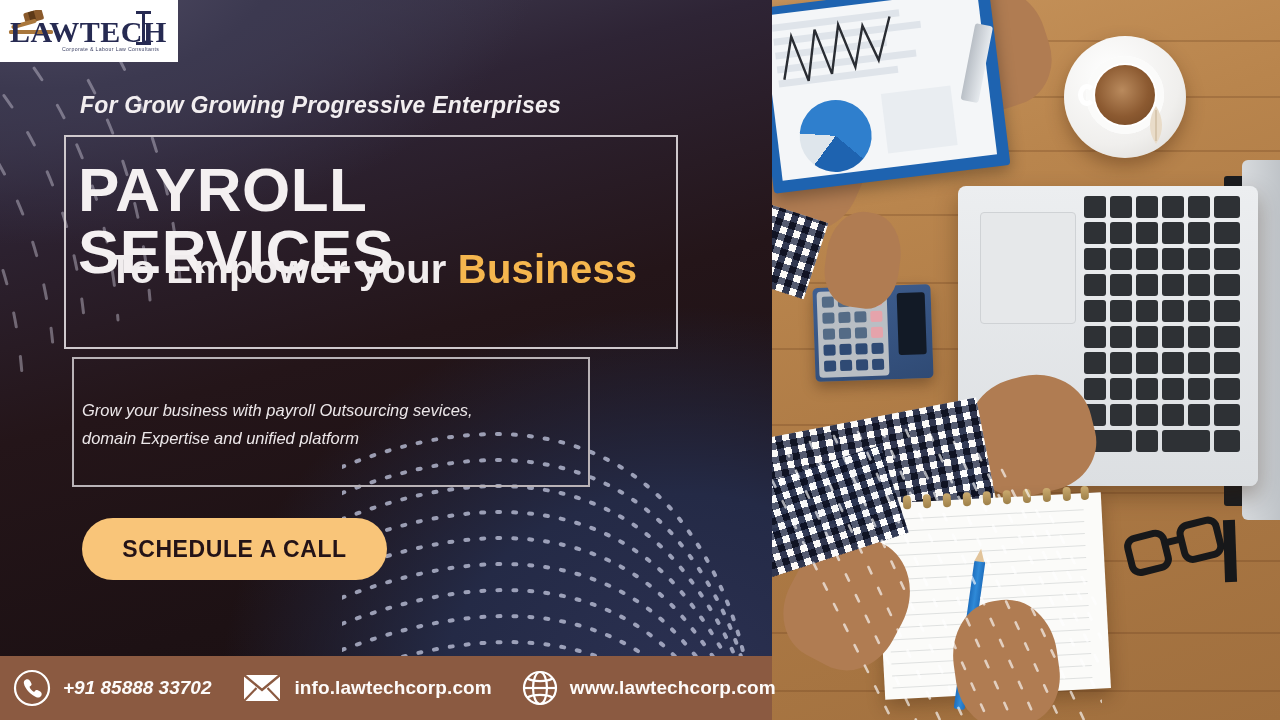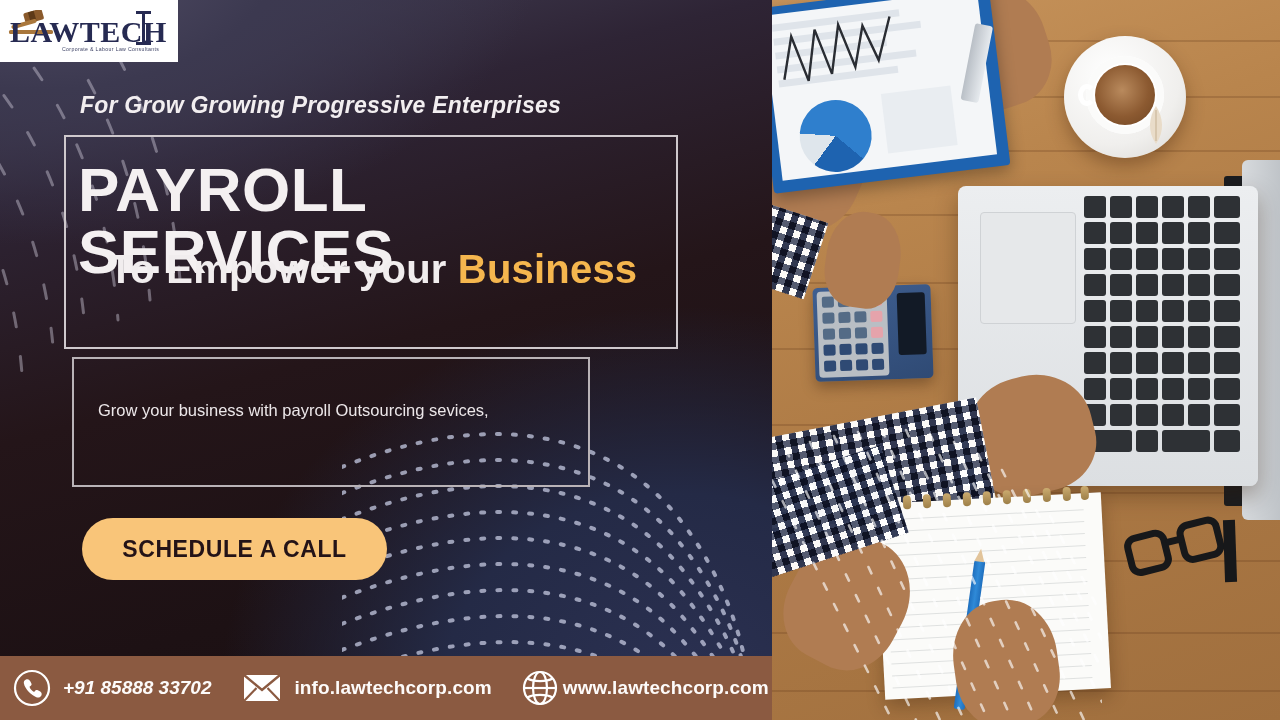--- a/index.html
+++ b/index.html
@@ -73,22 +73,22 @@
     position:absolute; left:0; top:110px; width:614px; text-align:center;
     font-size:40px; font-weight:700; color:#f1edee; letter-spacing:.2px;
   }
   .subhead .accent{ color:#f5b64e; }
 
   .desc-box{
     position:absolute; left:72px; top:357px; width:518px; height:130px;
     border:2px solid #b9b3b7; z-index:5;
   }
   .desc{
-    position:absolute; left:24px; top:37px; width:492px;
-    font-size:16.5px; color:#ece7e9; line-height:1.72;
+    position:absolute; left:8px; top:37px; width:492px;
+    font-size:16.5px; font-style:italic; color:#ece7e9; line-height:1.72;
     text-align:justify;
   }
   .desc .l2{ display:block; text-align:left; }
 
   .cta{
     position:absolute; left:82px; top:518px; width:305px; height:62px;
     background:#f9c579; border:none; border-radius:31px; z-index:5;
     font-size:23px; font-weight:700; letter-spacing:.6px; color:#241317;
     font-family:"Liberation Sans", sans-serif; cursor:pointer;
   }
@@ -189,21 +189,21 @@
   .contact-bar{
     position:absolute; left:0; bottom:0; width:772px; height:64px;
     background:#8b5a41; display:flex; align-items:center; z-index:7;
   }
   .c-item{ display:flex; align-items:center; color:#fdfbfa; }
   .c-item .ic{ flex:0 0 auto; display:flex; align-items:center; justify-content:center; }
   .c-text{ font-size:19px; font-style:italic; font-weight:600; white-space:nowrap; }
   .c-text.plain{ font-style:normal; font-weight:700; letter-spacing:.1px; }
   .it-phone{ margin-left:12px; } .it-phone .c-text{ margin-left:11px; }
   .it-mail{ margin-left:32px; } .it-mail .c-text{ margin-left:13px; }
-  .it-web{ margin-left:28px; } .it-web .c-text{ margin-left:3px; }
+  .it-web{ margin-left:28px; } .it-web .c-text{ margin-left:10px; }
 </style>
 </head>
 <body>
 
 <div class="banner">
 
   <div class="left-panel">
 
     <div class="arcs">
       <svg viewBox="0 0 620 640" aria-hidden="true">
@@ -260,20 +260,21 @@
     <div class="headline-box">
       <div class="headline">PAYROLL SERVICES</div>
       <div class="subhead">
         <span>To Empower your </span><span class="accent">Business</span>
       </div>
     </div>
 
     <div class="desc-box">
       <div class="desc">
         <span>Grow your business with payroll Outsourcing sevices,</span>
+        <span class="l2">domain Expertise and unified platform</span>
       </div>
     </div>
 
     <button class="cta">SCHEDULE A CALL</button>
   </div>
 
   <div class="photo">
     <div class="wood">
       <i style="top:40px"></i>
         <i style="top:96px"></i>

